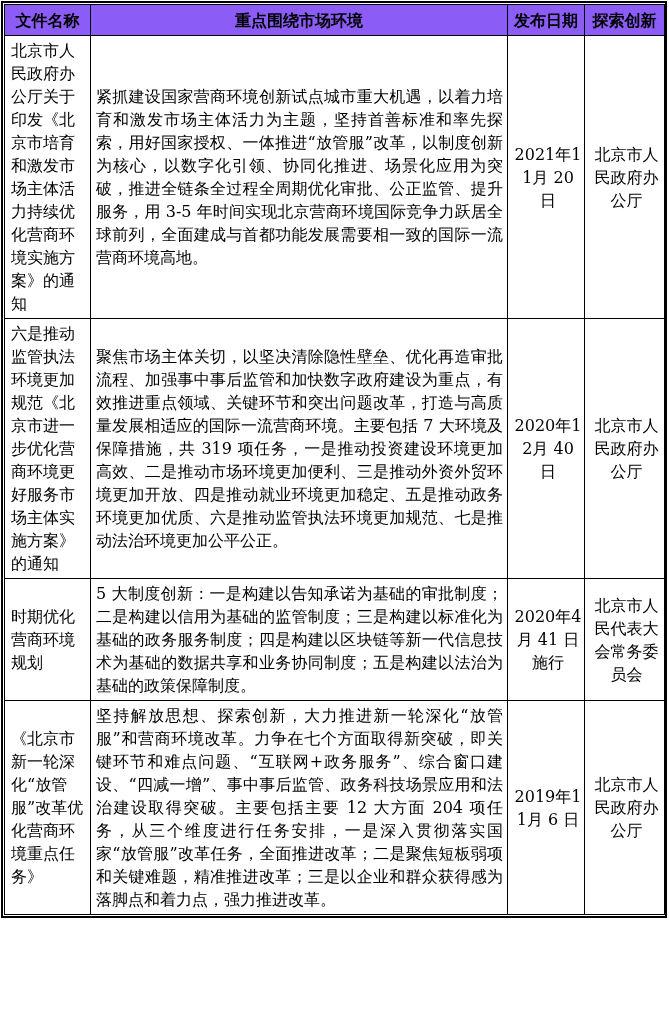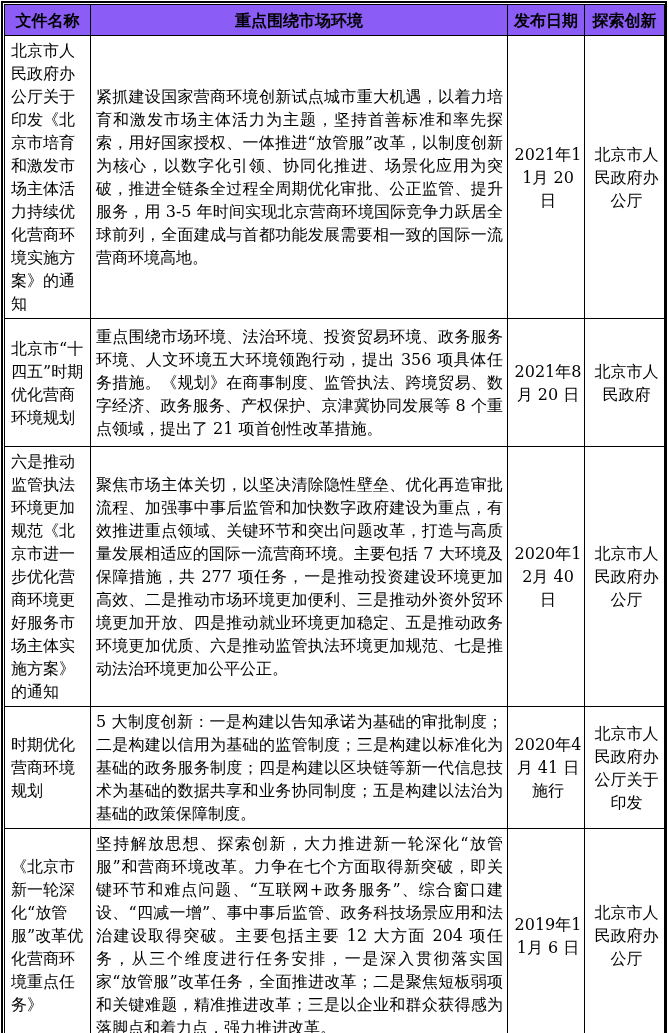--- a/index.html
+++ b/index.html
@@ -89,37 +89,31 @@
         <th>探索创新</th>
       </tr>
     </thead>
     <tbody>
       <tr class="r1">
         <td class="name-cell">北京市人民政府办公厅关于印发《北京市培育和激发市场主体活力持续优化营商环境实施方案》的通知</td>
         <td class="content-cell">紧抓建设国家营商环境创新试点城市重大机遇，以着力培育和激发市场主体活力为主题，坚持首善标准和率先探索，用好国家授权、一体推进“放管服”改革，以制度创新为核心，以数字化引领、协同化推进、场景化应用为突破，推进全链条全过程全周期优化审批、公正监管、提升服务，用 3-5 年时间实现北京营商环境国际竞争力跃居全球前列，全面建成与首都功能发展需要相一致的国际一流营商环境高地。</td>
         <td class="date-cell">2021年11月 20 日</td>
         <td class="unit-cell">北京市人民政府办公厅</td>
       </tr>
-      <tr class="r2">
-        <td class="name-cell">北京市“十四五”时期优化营商环境规划</td>
-        <td class="content-cell">重点围绕市场环境、法治环境、投资贸易环境、政务服务环境、人文环境五大环境领跑行动，提出 356 项具体任务措施。《规划》在商事制度、监管执法、跨境贸易、数字经济、政务服务、产权保护、京津冀协同发展等 8 个重点领域，提出了 21 项首创性改革措施。</td>
-        <td class="date-cell">2021年8月 20 日</td>
-        <td class="unit-cell">北京市人民政府</td>
-      </tr>
       <tr class="r3">
         <td class="name-cell">六是推动监管执法环境更加规范《北京市进一步优化营商环境更好服务市场主体实施方案》的通知</td>
-        <td class="content-cell">聚焦市场主体关切，以坚决清除隐性壁垒、优化再造审批流程、加强事中事后监管和加快数字政府建设为重点，有效推进重点领域、关键环节和突出问题改革，打造与高质量发展相适应的国际一流营商环境。主要包括 7 大环境及保障措施，共 277 项任务，一是推动投资建设环境更加高效、二是推动市场环境更加便利、三是推动外资外贸环境更加开放、四是推动就业环境更加稳定、五是推动政务环境更加优质、六是推动监管执法环境更加规范、七是推动法治环境更加公平公正。</td>
+        <td class="content-cell">聚焦市场主体关切，以坚决清除隐性壁垒、优化再造审批流程、加强事中事后监管和加快数字政府建设为重点，有效推进重点领域、关键环节和突出问题改革，打造与高质量发展相适应的国际一流营商环境。主要包括 7 大环境及保障措施，共 319 项任务，一是推动投资建设环境更加高效、二是推动市场环境更加便利、三是推动外资外贸环境更加开放、四是推动就业环境更加稳定、五是推动政务环境更加优质、六是推动监管执法环境更加规范、七是推动法治环境更加公平公正。</td>
         <td class="date-cell">2020年12月 40 日</td>
         <td class="unit-cell">北京市人民政府办公厅</td>
       </tr>
       <tr class="r4">
         <td class="name-cell">时期优化营商环境规划</td>
         <td class="content-cell">5 大制度创新：一是构建以告知承诺为基础的审批制度；二是构建以信用为基础的监管制度；三是构建以标准化为基础的政务服务制度；四是构建以区块链等新一代信息技术为基础的数据共享和业务协同制度；五是构建以法治为基础的政策保障制度。</td>
         <td class="date-cell">2020年4月 41 日施行</td>
-        <td class="unit-cell">北京市人民政府办公厅关于印发</td>
+        <td class="unit-cell">北京市人民代表大会常务委员会</td>
       </tr>
       <tr class="r5">
         <td class="name-cell">《北京市新一轮深化“放管服”改革优化营商环境重点任务》</td>
         <td class="content-cell">坚持解放思想、探索创新，大力推进新一轮深化“放管服”和营商环境改革。力争在七个方面取得新突破，即关键环节和难点问题、“互联网+政务服务”、综合窗口建设、“四减一增”、事中事后监管、政务科技场景应用和法治建设取得突破。主要包括主要 12 大方面 204 项任务，从三个维度进行任务安排，一是深入贯彻落实国家“放管服”改革任务，全面推进改革；二是聚焦短板弱项和关键难题，精准推进改革；三是以企业和群众获得感为落脚点和着力点，强力推进改革。</td>
         <td class="date-cell">2019年11月 6 日</td>
         <td class="unit-cell">北京市人民政府办公厅</td>
       </tr>
     </tbody>
   </table>
 </div>

